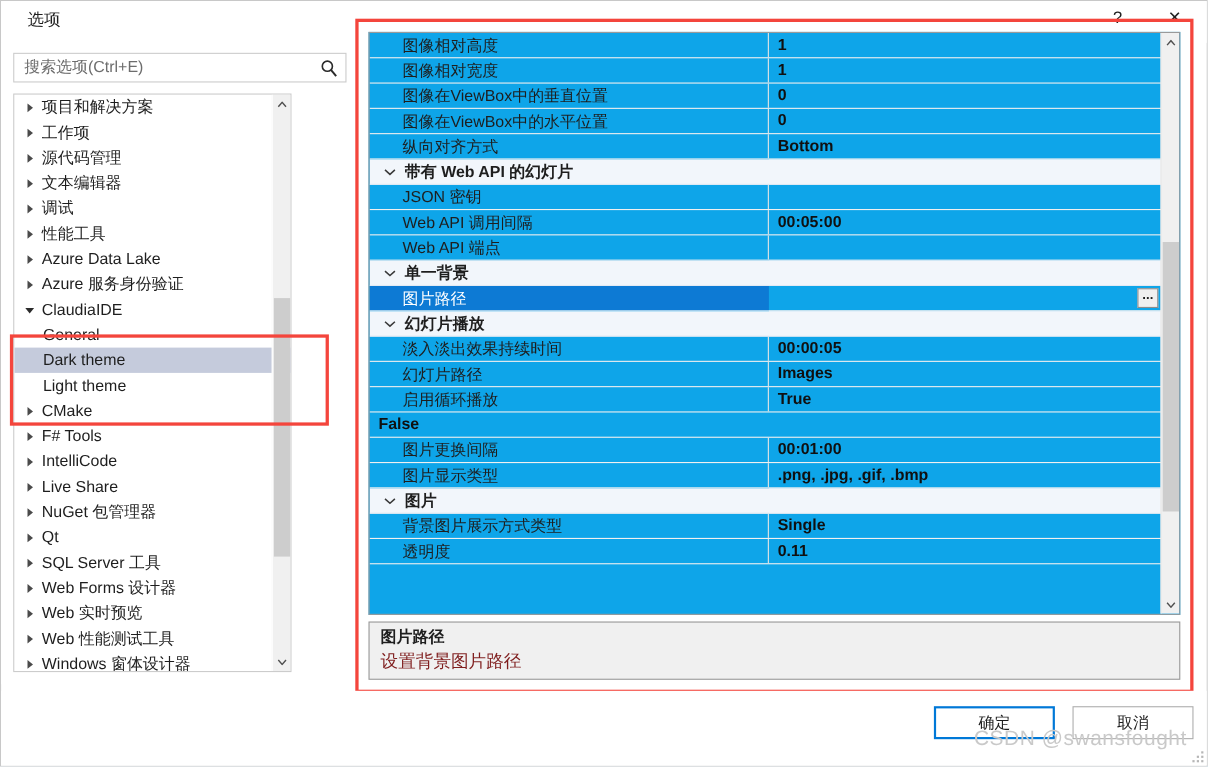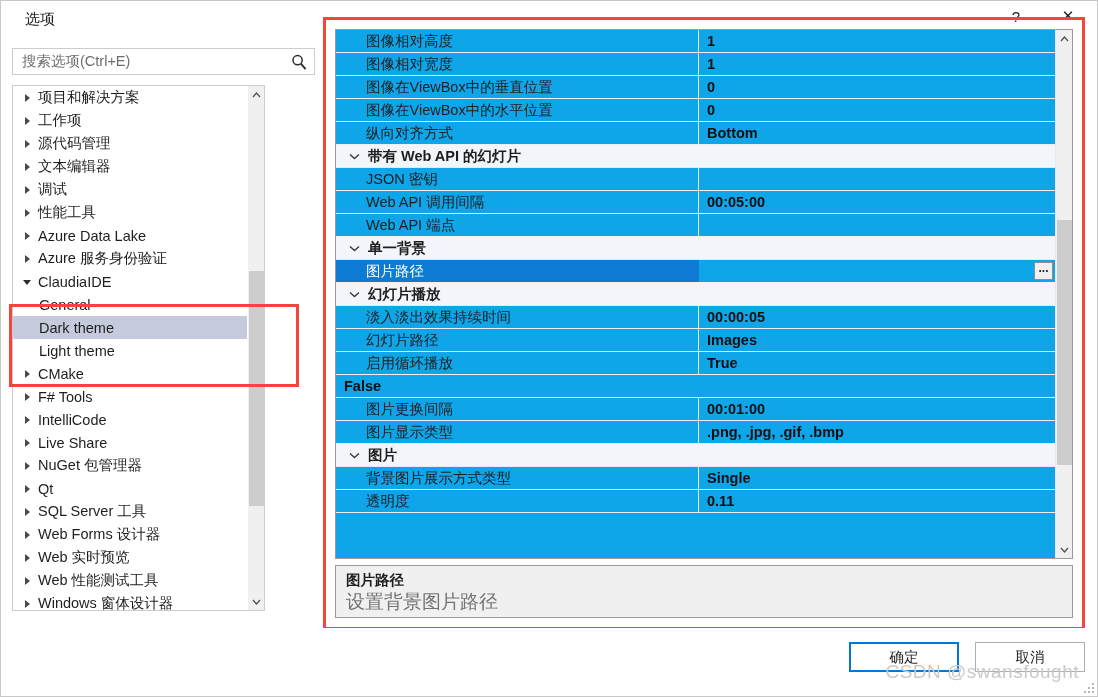--- a/index.html
+++ b/index.html
@@ -224,21 +224,21 @@
     width: 738px; height: 53px;
     border: 1px solid #9a9a9a;
     background: #f0f0f0;
     padding: 4px 10px;
   }
   .desc-title {
     font-size: 14.5px; font-weight: bold; color: #1e1e1e;
     line-height: 21px;
   }
   .desc-body {
-    font-size: 19px; color: #737373;
+    font-size: 16px; color: #7f1d1d;
     line-height: 21px;
   }
 
   
   .annot-tree {
     position: absolute; left: 8px; top: 265px;
     width: 290px; height: 83px;
     border: 3px solid #f4453c;
     pointer-events: none;
     z-index: 5;

